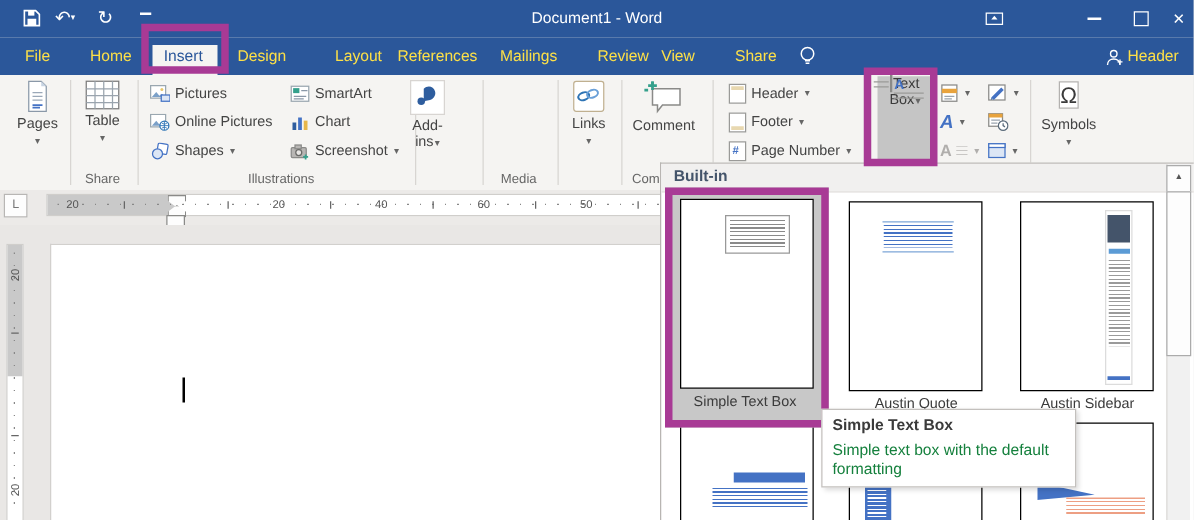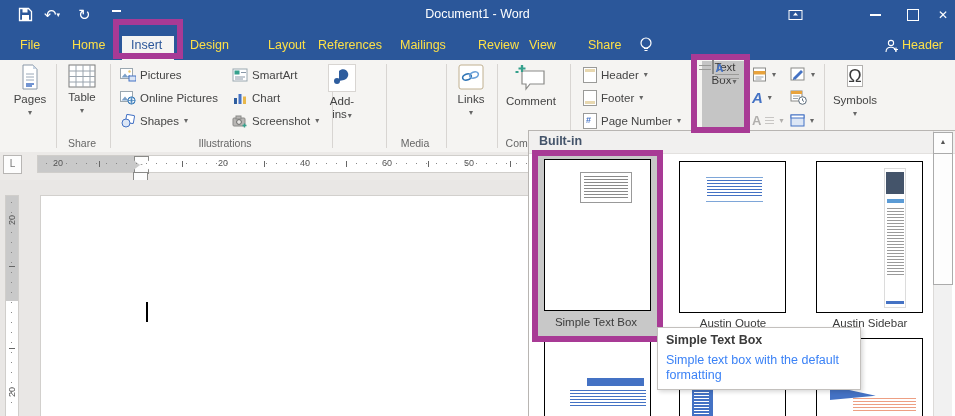--- a/index.html
+++ b/index.html
@@ -85,21 +85,21 @@
   .c-facet .tri{position:absolute;left:12%;top:36%;width:44%;height:11%;background:#4472c4;clip-path:polygon(0 0,100% 70%,0 100%)}
   .c-facet .lines{left:34%;right:6%;top:45%;height:11%;color:#ed9f83}
   .sbar-track{position:absolute;left:404px;top:0;width:18px;height:286px;background:#f1f1f1;border-left:1px solid #dcdad8}
   .sbar-btn{position:absolute;left:404px;top:1px;width:18px;height:20px;background:#fdfdfd;border:1px solid #ababab;
             font-size:7px;color:#555;text-align:center;line-height:18px}
   .sbar-thumb{position:absolute;left:404px;top:22px;width:18px;height:130px;background:#fdfdfd;border:1px solid #ababab}
   
   .tooltip{position:absolute;left:657px;top:327px;width:204px;height:63px;background:#fff;border:1px solid #c3c0bd;
            box-shadow:2px 2px 4px rgba(0,0,0,.15);z-index:60;box-sizing:border-box;padding:5px 8px}
   .tooltip .t{font-size:12.5px;font-weight:bold;color:#3b3b3b}
-  .tooltip .b{font-size:12.5px;color:#3b82f6;margin-top:6px;line-height:15px}
+  .tooltip .b{font-size:12.5px;color:#15803d;margin-top:6px;line-height:15px}
   
   .hl{position:absolute;border:6px solid #a83a95;z-index:45;pointer-events:none}
   .hl-insert{left:113px;top:19px;width:58px;height:28px}
   .hl-textbox{left:691px;top:54px;width:47px;height:67px;z-index:52}
   svg{display:block}
 </style>
 </head>
 <body>
 
 <div class="titlebar">

